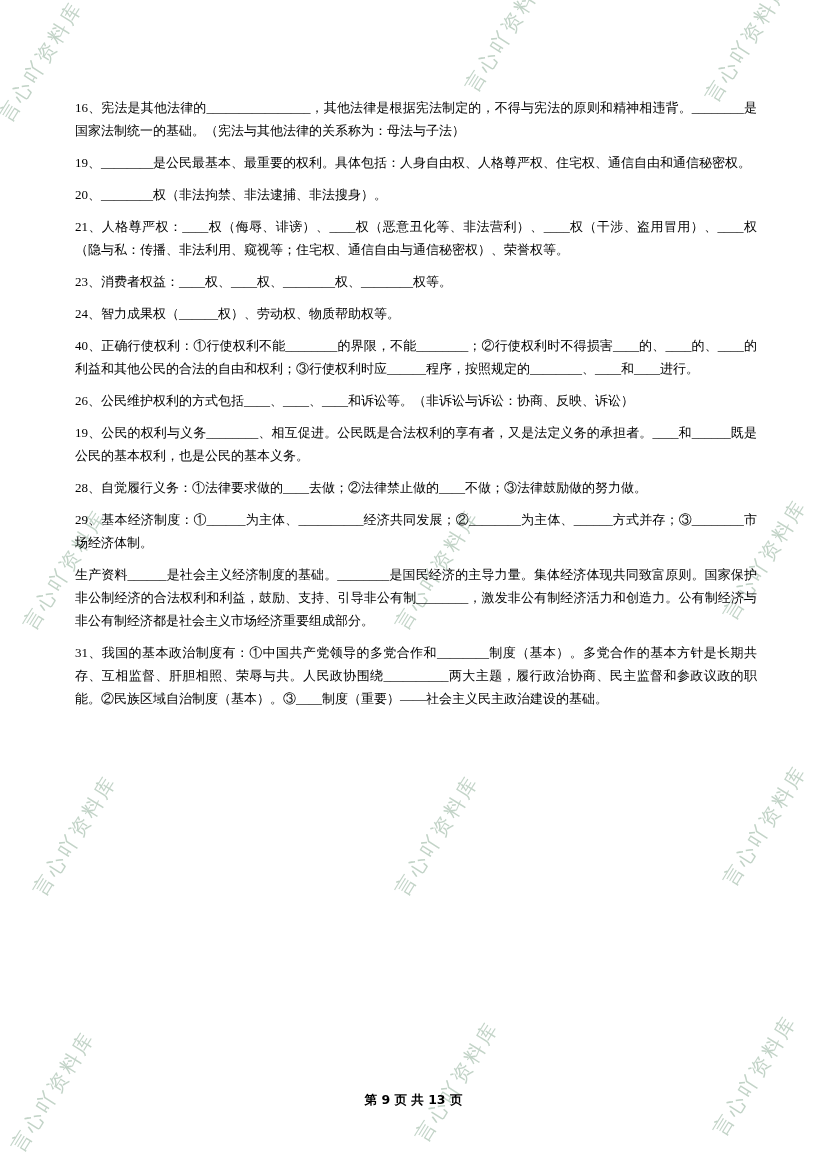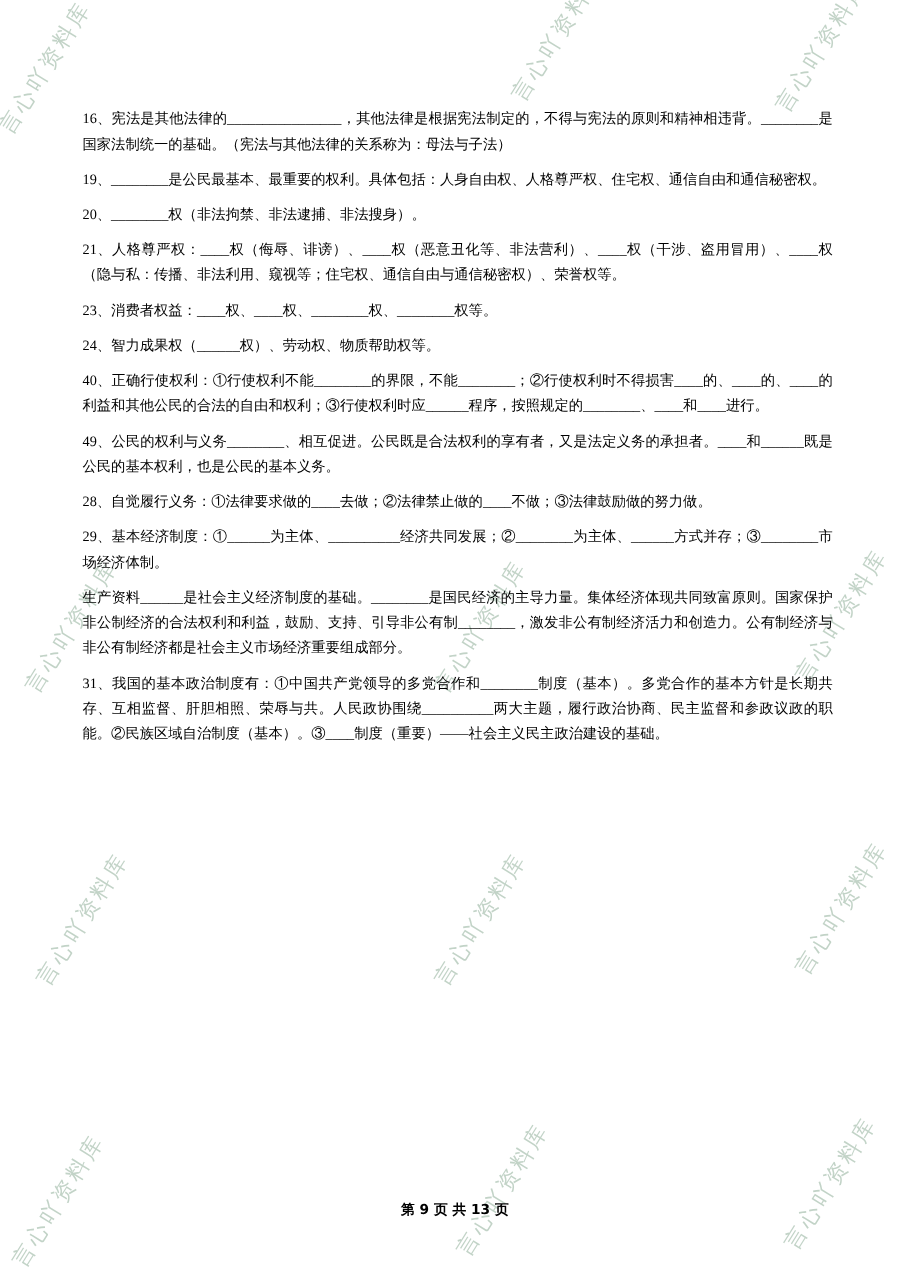--- a/index.html
+++ b/index.html
@@ -84,21 +84,22 @@
   </div>
 
   <div class="content">
     <p class="para">16、宪法是其他法律的________________，其他法律是根据宪法制定的，不得与宪法的原则和精神相违背。________是国家法制统一的基础。（宪法与其他法律的关系称为：母法与子法）</p>
     <p class="para">19、________是公民最基本、最重要的权利。具体包括：人身自由权、人格尊严权、住宅权、通信自由和通信秘密权。</p>
     <p class="para">20、________权（非法拘禁、非法逮捕、非法搜身）。</p>
     <p class="para">21、人格尊严权：____权（侮辱、诽谤）、____权（恶意丑化等、非法营利）、____权（干涉、盗用冒用）、____权（隐与私：传播、非法利用、窥视等；住宅权、通信自由与通信秘密权）、荣誉权等。</p>
     <p class="para">23、消费者权益：____权、____权、________权、________权等。</p>
     <p class="para">24、智力成果权（______权）、劳动权、物质帮助权等。</p>
     <p class="para">40、正确行使权利：①行使权利不能________的界限，不能________；②行使权利时不得损害____的、____的、____的利益和其他公民的合法的自由和权利；③行使权利时应______程序，按照规定的________、____和____进行。</p>
-    <p class="para">49、公民的权利与义务________、相互促进。公民既是合法权利的享有者，又是法定义务的承担者。____和______既是公民的基本权利，也是公民的基本义务。</p>
+    <p class="para">26、公民维护权利的方式包括____、____、____和诉讼等。（非诉讼与诉讼：协商、反映、诉讼）</p>
+    <p class="para">19、公民的权利与义务________、相互促进。公民既是合法权利的享有者，又是法定义务的承担者。____和______既是公民的基本权利，也是公民的基本义务。</p>
     <p class="para">28、自觉履行义务：①法律要求做的____去做；②法律禁止做的____不做；③法律鼓励做的努力做。</p>
     <p class="para">29、基本经济制度：①______为主体、__________经济共同发展；②________为主体、______方式并存；③________市场经济体制。</p>
     <p class="para">生产资料______是社会主义经济制度的基础。________是国民经济的主导力量。集体经济体现共同致富原则。国家保护非公制经济的合法权利和利益，鼓励、支持、引导非公有制________，激发非公有制经济活力和创造力。公有制经济与非公有制经济都是社会主义市场经济重要组成部分。</p>
     <p class="para">31、我国的基本政治制度有：①中国共产党领导的多党合作和________制度（基本）。多党合作的基本方针是长期共存、互相监督、肝胆相照、荣辱与共。人民政协围绕__________两大主题，履行政治协商、民主监督和参政议政的职能。②民族区域自治制度（基本）。③____制度（重要）——社会主义民主政治建设的基础。</p>
   </div>
 
   <div class="footer">
     <span>第 9 页 共 13 页</span>
   </div>
 

